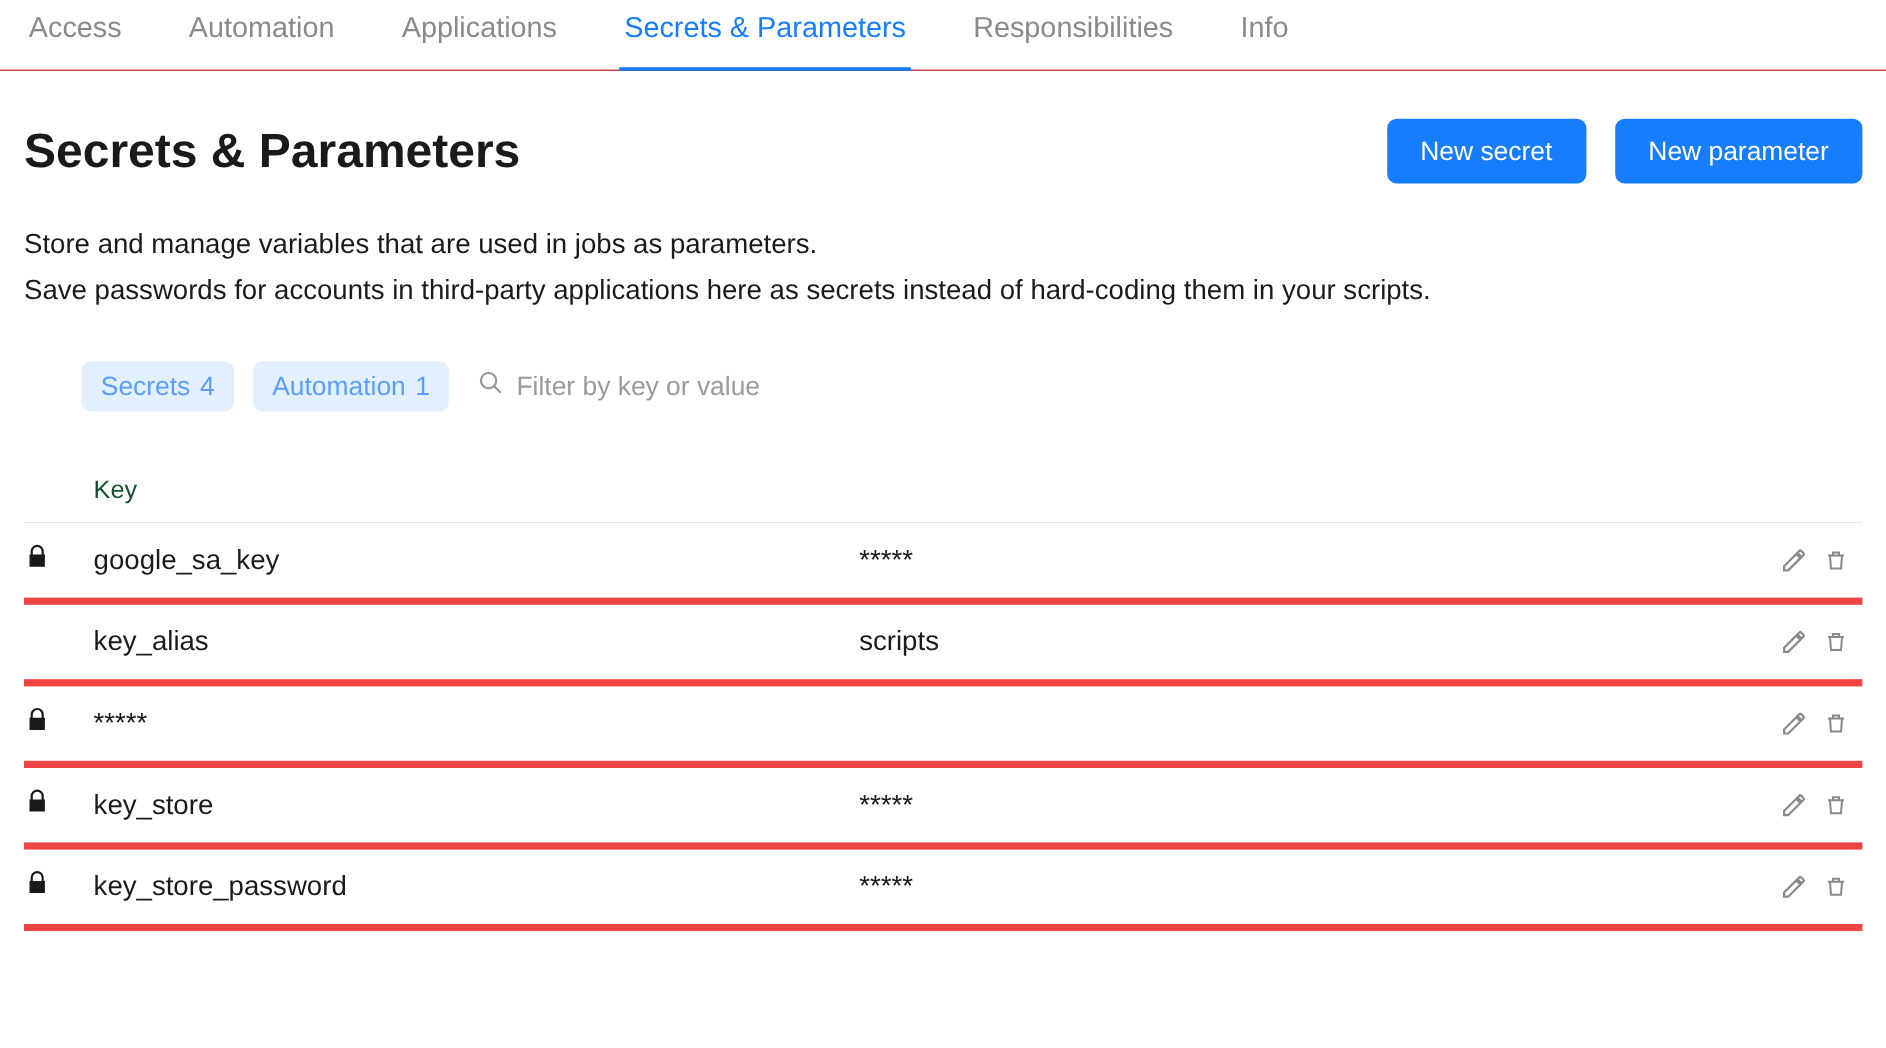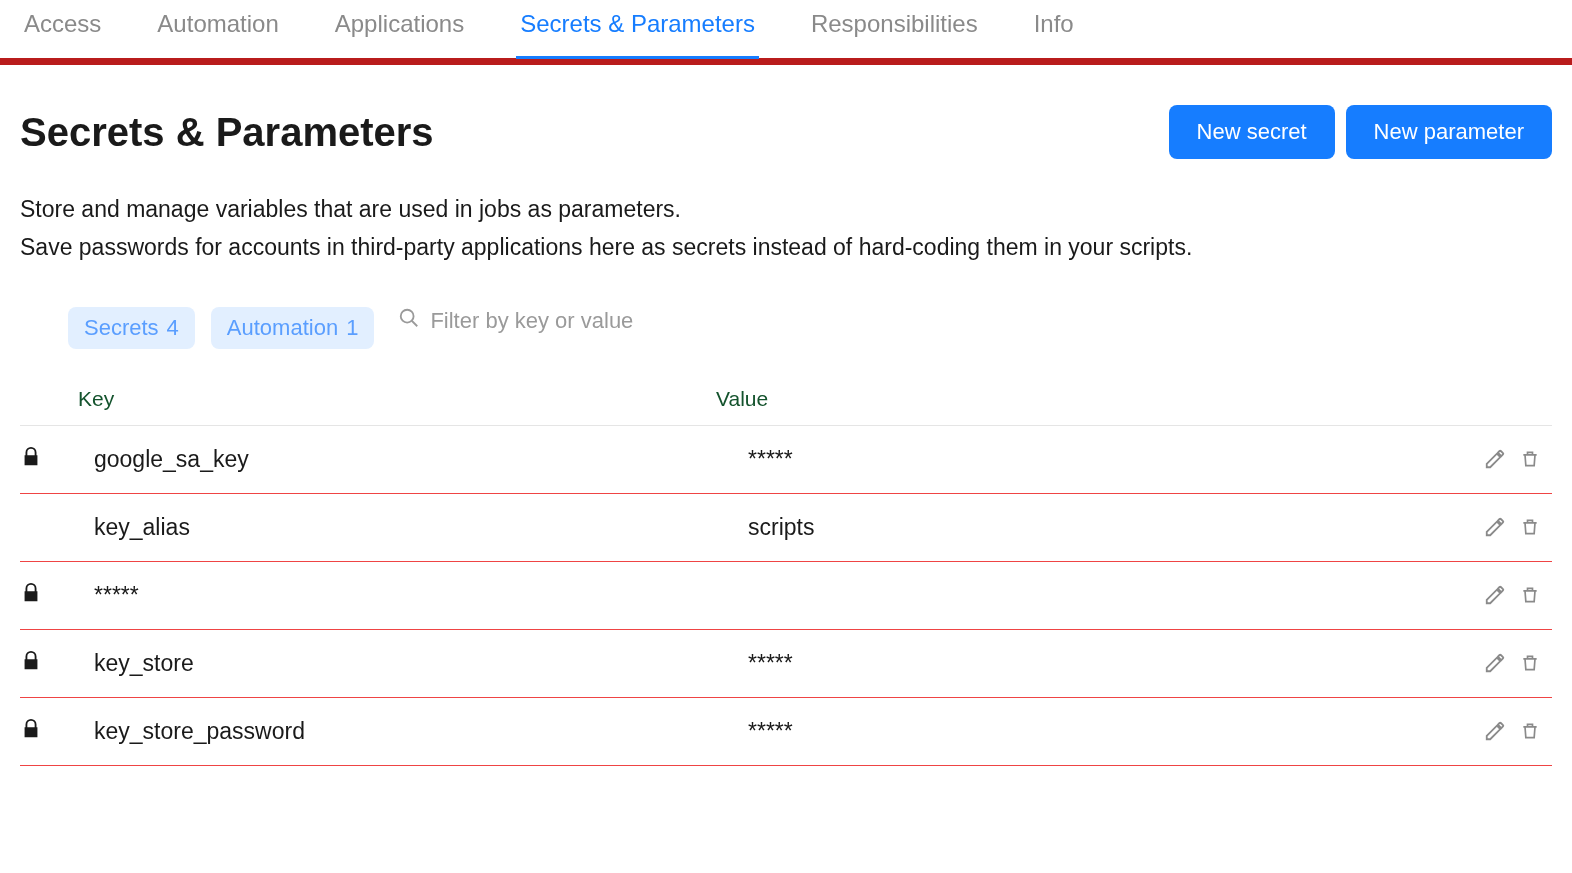--- a/index.html
+++ b/index.html
@@ -6,21 +6,21 @@
     body {
       font-family: -apple-system, BlinkMacSystemFont, "Segoe UI", Helvetica, Arial, sans-serif;
       background: #fff;
       color: #1a1a1a;
       width: 1572px;
     }
     .tabs {
       display: flex;
       gap: 48px;
       padding: 0 20px;
-      border-bottom: 7px solid #b91c1c;
+      border-bottom: 1px solid #b91c1c;
       align-items: flex-end;
     }
     .tab {
       padding: 10px 4px 18px 4px;
       font-size: 24px;
       color: #8a8a8a;
       cursor: pointer;
       border-bottom: 3px solid transparent;
       margin-bottom: -1px;
       white-space: nowrap;
@@ -39,43 +39,43 @@
       align-items: center;
       margin-bottom: 32px;
     }
     .page-title {
       font-size: 40px;
       font-weight: 600;
       color: #1a1a1a;
     }
     .btn-group {
       display: flex;
-      gap: 11px;
+      gap: 24px;
       align-items: flex-end;
     }
     .btn-primary {
       background: #167dff;
       color: #fff;
       border: none;
       border-radius: 8px;
       padding: 14px 28px;
       font-size: 22px;
       cursor: pointer;
     }
     .description {
       font-size: 23px;
       color: #1a1a1a;
       line-height: 1.65;
       margin-bottom: 40px;
     }
     .filter-row {
       display: flex;
-      align-items: flex-start;
+      align-items: center;
       gap: 16px;
-      margin-bottom: 28px;
+      margin-bottom: 44px;
       padding-left: 48px;
     }
     .chip {
       background: #e2efff;
       color: #5a9eff;
       border-radius: 8px;
       padding: 8px 16px;
       font-size: 22px;
       cursor: pointer;
       display: inline-flex;
@@ -113,23 +113,22 @@
       font-weight: 400;
     }
     .col-icon { width: 58px; flex-shrink: 0; }
     .col-key  { width: 638px; flex-shrink: 0; }
     .col-value { flex-grow: 1; }
     .col-actions { width: 100px; flex-shrink: 0; display: flex; gap: 14px; justify-content: flex-end; align-items: center; padding-right: 12px; }
     .tr {
       display: flex;
       align-items: center;
       min-height: 68px;
-      border-bottom: 1px solid #ef4444;
+      border-bottom: 6px solid #ef4444;
       padding: 14px 0;
-      gap: 16px;
     }
     .td {
       font-size: 23px;
       color: #1a1a1a;
     }
     .lock-icon, .edit-icon, .delete-icon { display: inline-flex; }
     .edit-icon svg, .delete-icon svg { stroke: #8a8a8a; }
     .edit-icon, .delete-icon { cursor: pointer; }
     .search-icon svg { stroke: #9a9a9a; }
     .lock-icon svg { fill: #1a1a1a; }
@@ -177,21 +176,20 @@
           </svg>
       </span>
       <input class="filter-input" placeholder="Filter by key or value" style="">
     </div>
   </div>
 
   <div class="table">
     <div class="th-row">
       <div class="col-icon"></div>
       <div class="th col-key">Key</div>
-      <div class="th col-value">Value</div>
       <div class="col-actions"></div>
     </div>
     <div id="tbody">
   <div class="tr">
     <div class="col-icon">
       <span class="lock-icon">
         <svg width="22" height="22" viewBox="0 0 24 24">
                 <path d="M6 10V7a6 6 0 0 1 12 0v3h1v11H5V10h1zm2 0h8V7a4 4 0 0 0-8 0v3zm3 4h2v4h-2v-4z"></path>
               </svg>
       </span>

